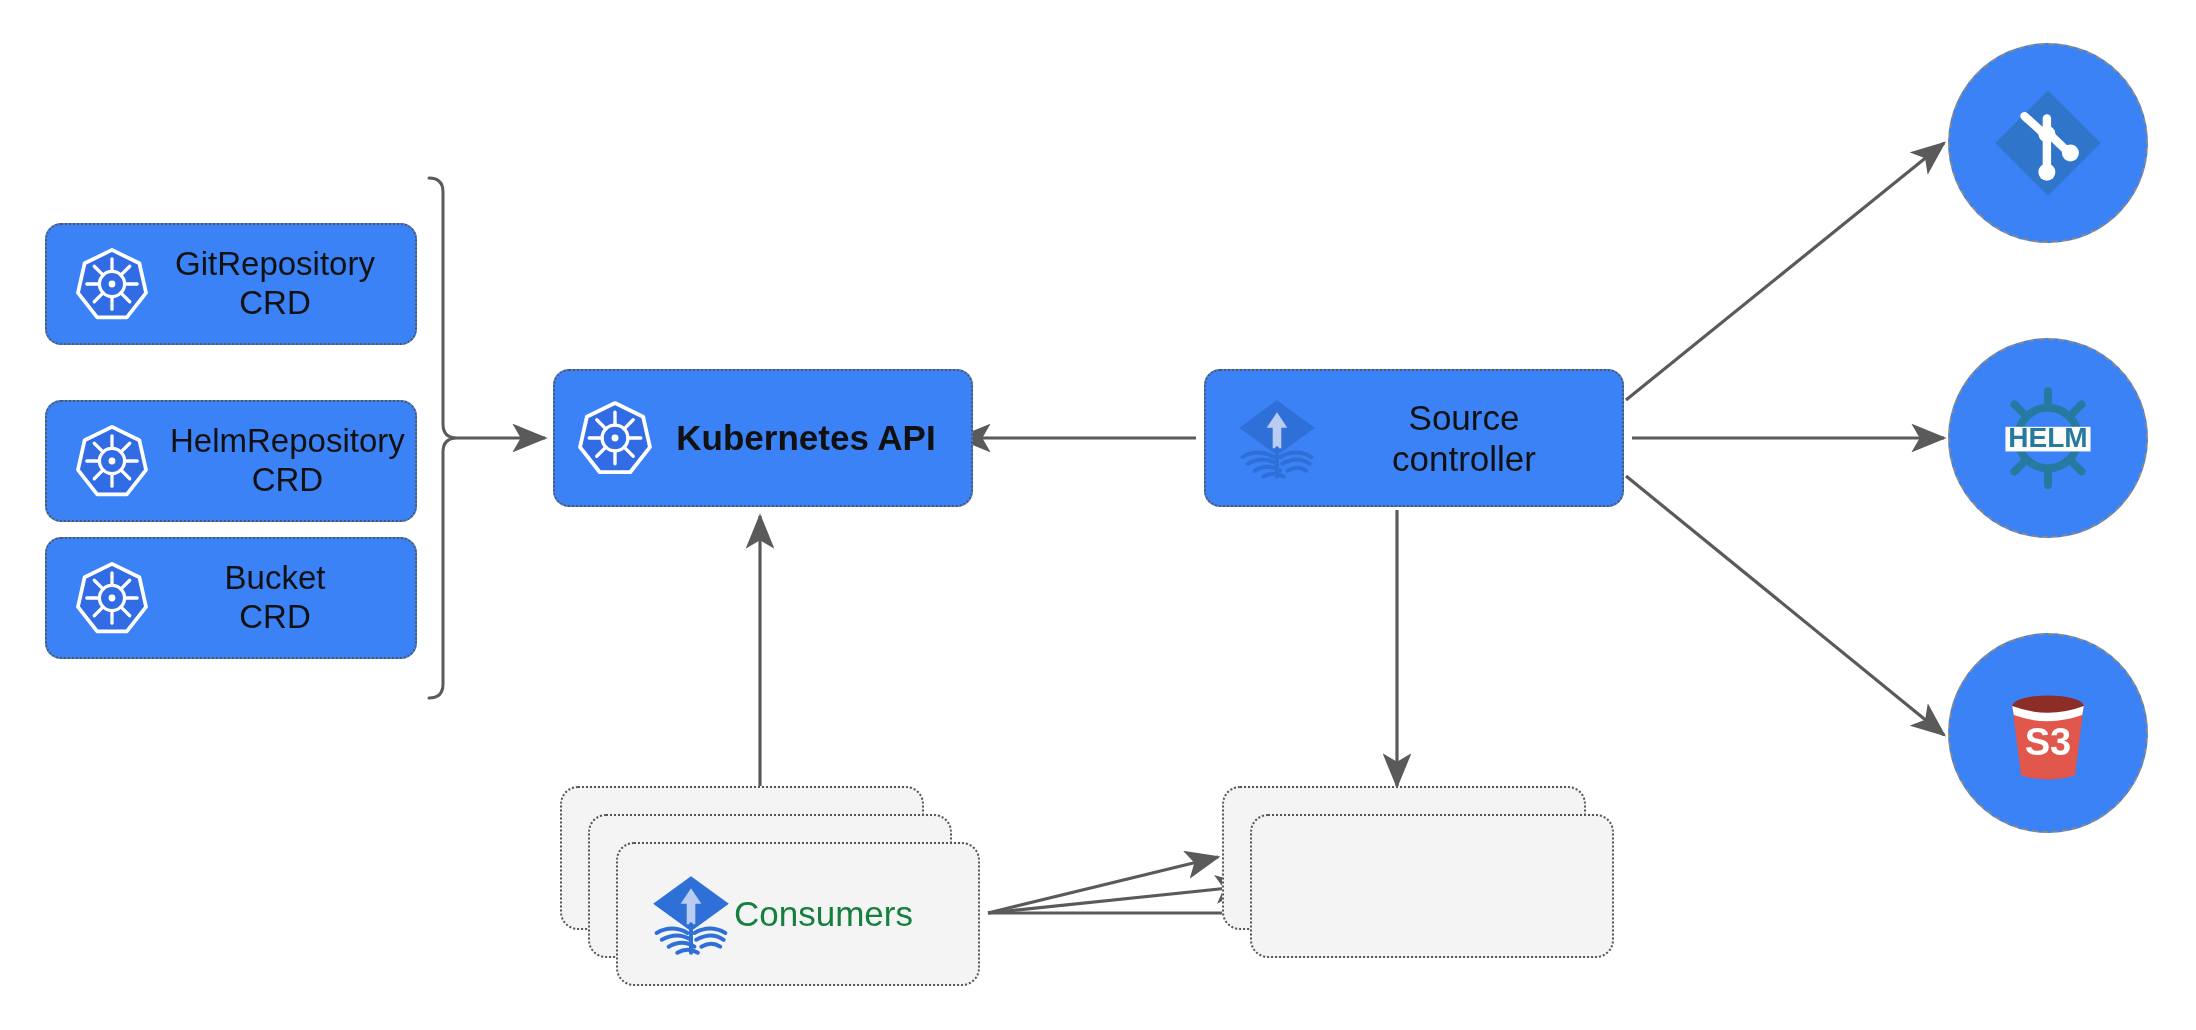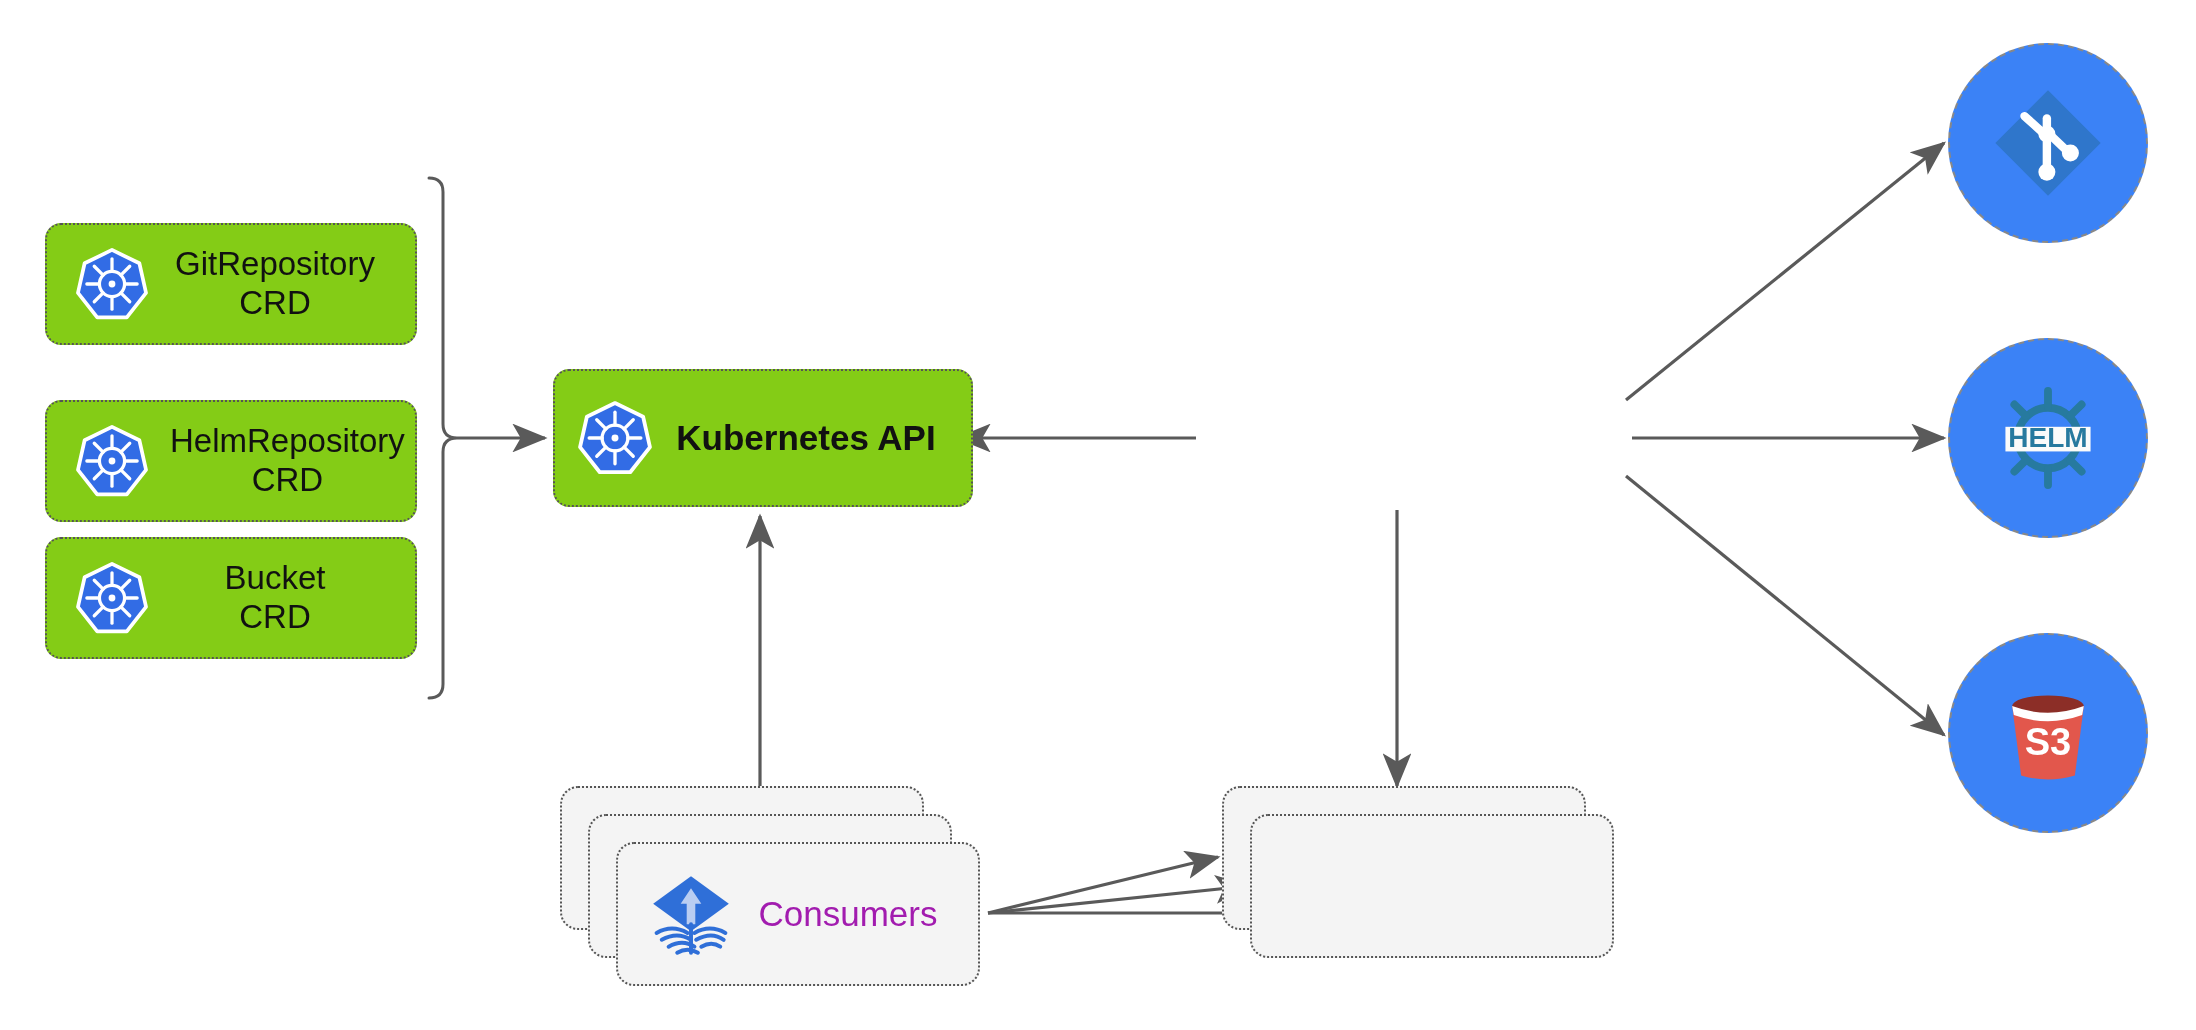--- a/index.html
+++ b/index.html
@@ -8,21 +8,21 @@
     width:2196px;height:1030px;overflow:hidden;position:relative;
   }
   #stage{position:absolute;left:0;top:0;width:2196px;height:1030px;}
 
   
   #edges{position:absolute;left:0;top:0;width:2196px;height:1030px;pointer-events:none;}
 
   
   .node{
     position:absolute;
-    background:#84cc16;
+    background:#3b82f6;
     border:2.5px dotted #555555;
     border-radius:16px;
     box-sizing:border-box;
     display:flex;align-items:center;
     z-index:5;
   }
   .node .label{
     color:#111111;
     font-size:33px;
     line-height:1.18;
@@ -50,21 +50,21 @@
   .stack{position:absolute;z-index:5;}
   .stack .sheet{
     position:absolute;
     background:#f4f4f4;
     border:2.5px dotted #555555;
     border-radius:18px;
     box-sizing:border-box;
   }
   .stack .front{display:flex;align-items:center;}
   .stack .front .ico{flex:0 0 86px;width:86px;height:86px;margin-left:30px;}
-  .stack .front .label{flex:1;text-align:center;font-size:35px;color:#a21caf;padding-right:16px;}
+  .stack .front .label{flex:1;font-size:35px;color:#15803d;padding-right:16px;}
 
   
   .circ{
     position:absolute;
     width:200px;height:200px;
     border:2.5px dashed #888888;
     border-radius:50%;
     background:#3b82f6;
     display:flex;align-items:center;justify-content:center;
     box-sizing:border-box;
@@ -187,20 +187,40 @@
           <line x1="62" y1="62" x2="74" y2="74"></line>
           <line x1="74" y1="26" x2="62" y2="38"></line>
           <line x1="38" y1="62" x2="26" y2="74"></line>
         </g>
         <circle cx="50" cy="50" r="4.6" fill="#ffffff"></circle>
       </svg>
     </span>
     <span class="label">Kubernetes API</span>
   </div>
 
+  <div class="node" id="n-source">
+    <span class="ico">
+      <svg viewBox="0 0 100 100" width="100%" height="100%">
+        <polygon points="50,6 94,38 50,70 6,38" fill="#2f6fd8"></polygon>
+        <path d="M50,20 L62,38 L55,38 L55,62 L45,62 L45,38 L38,38 Z" fill="#b9cdf2"></path>
+        <g fill="none" stroke="#2f6fd8" stroke-width="4.6" stroke-linecap="round">
+          <path d="M10,72 Q28,62 46,72"></path>
+          <path d="M54,72 Q72,62 90,72"></path>
+          <path d="M16,80 Q34,70 50,80"></path>
+          <path d="M56,80 Q74,70 88,80"></path>
+          <path d="M24,88 Q40,79 54,88"></path>
+          <path d="M62,88 Q74,81 84,88"></path>
+          <path d="M34,95 Q46,88 58,95"></path>
+          <path d="M50,62 L50,95"></path>
+        </g>
+      </svg>
+    </span>
+    <span class="label">Source
+controller</span>
+  </div>
 
   <div class="stack" id="s-consumers" style="left:560px;top:786px;width:420px;height:200px;">
     <div class="sheet" style="left:0;top:0;width:364px;height:144px;"></div>
     <div class="sheet" style="left:28px;top:28px;width:364px;height:144px;"></div>
     <div class="sheet front" style="left:56px;top:56px;width:364px;height:144px;">
       <span class="ico">
         <svg viewBox="0 0 100 100" width="100%" height="100%">
           <polygon points="50,6 94,38 50,70 6,38" fill="#2f6fd8"></polygon>
           <path d="M50,20 L62,38 L55,38 L55,62 L45,62 L45,38 L38,38 Z" fill="#b9cdf2"></path>
           <g fill="none" stroke="#2f6fd8" stroke-width="4.6" stroke-linecap="round">

